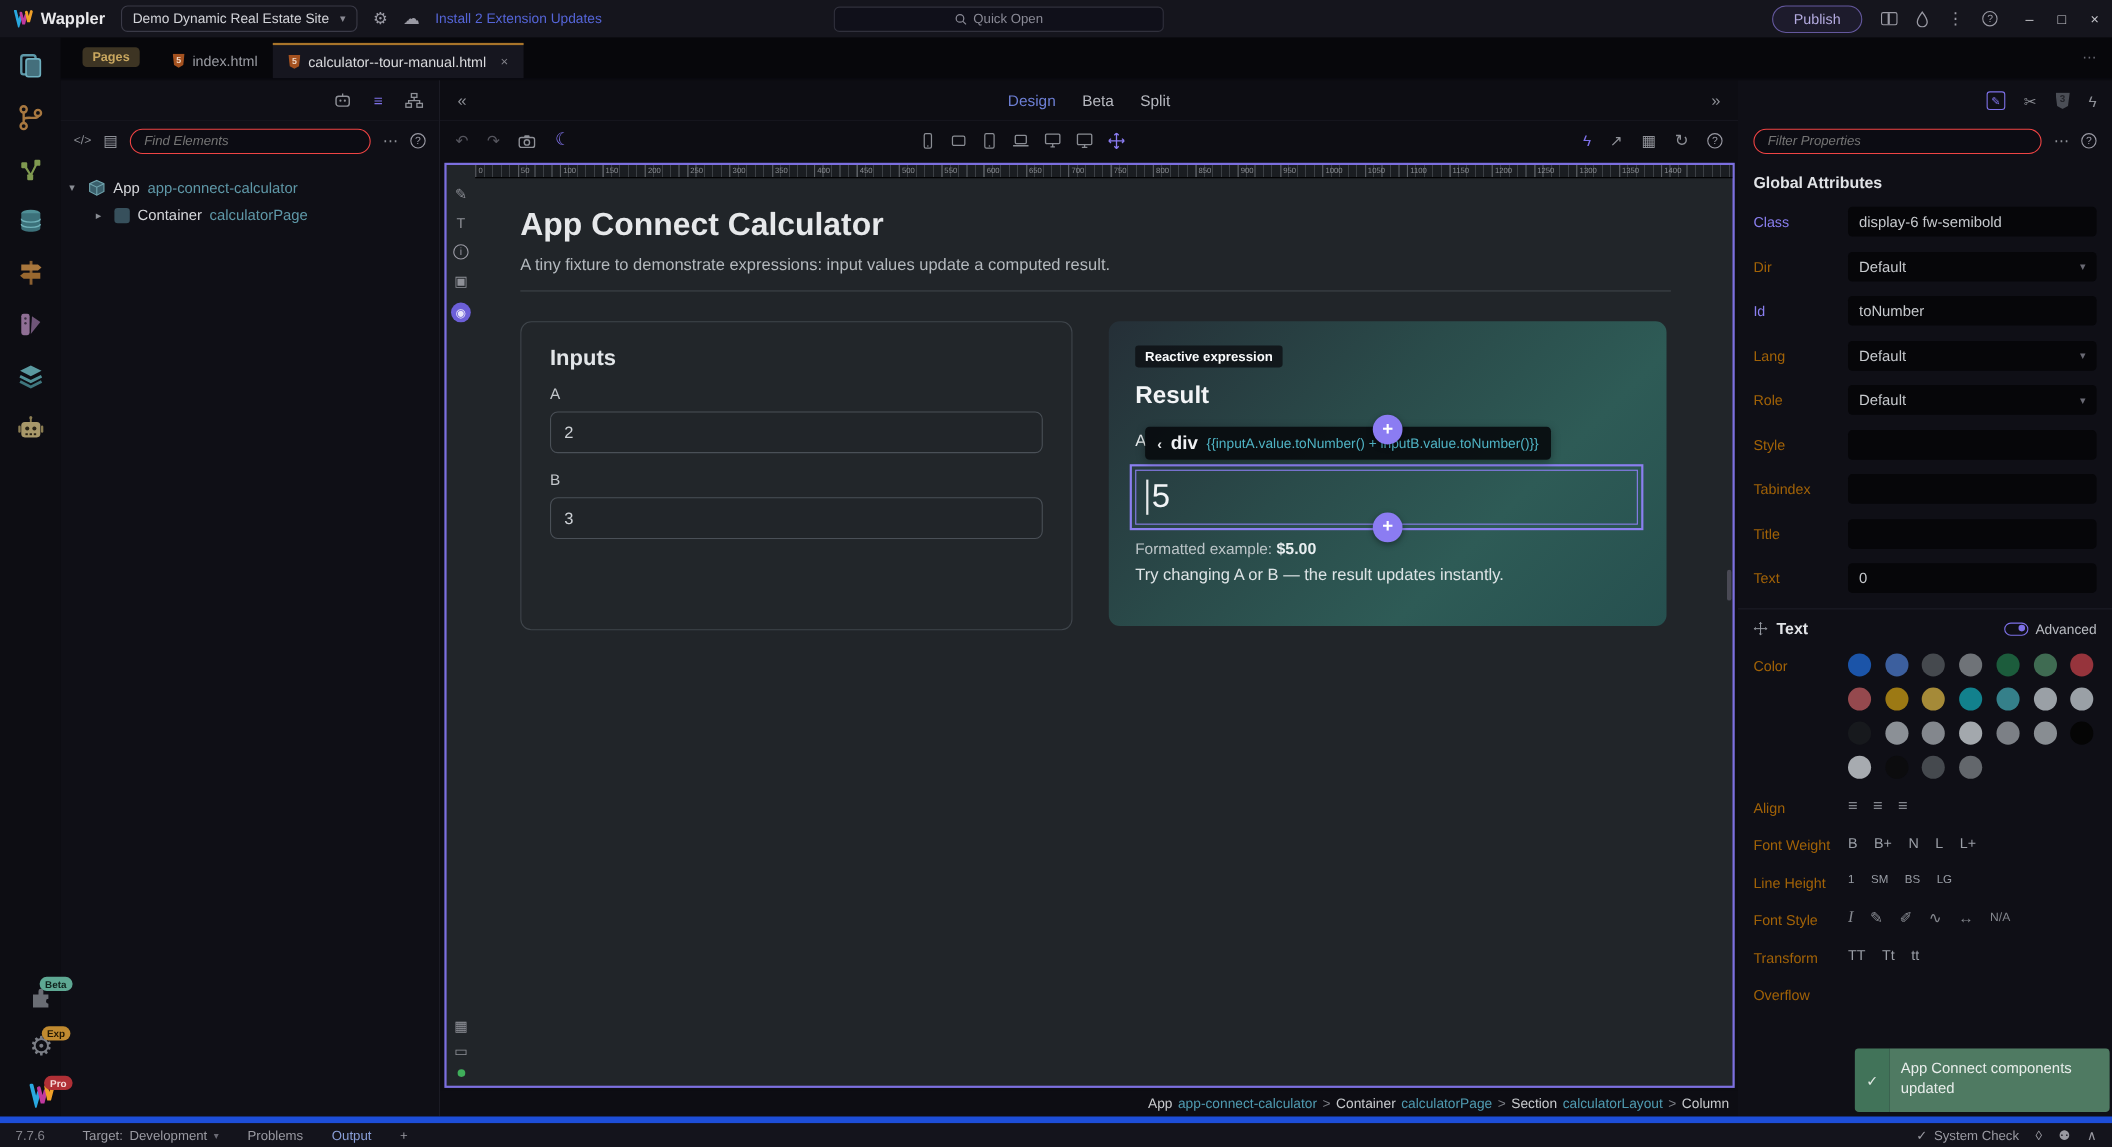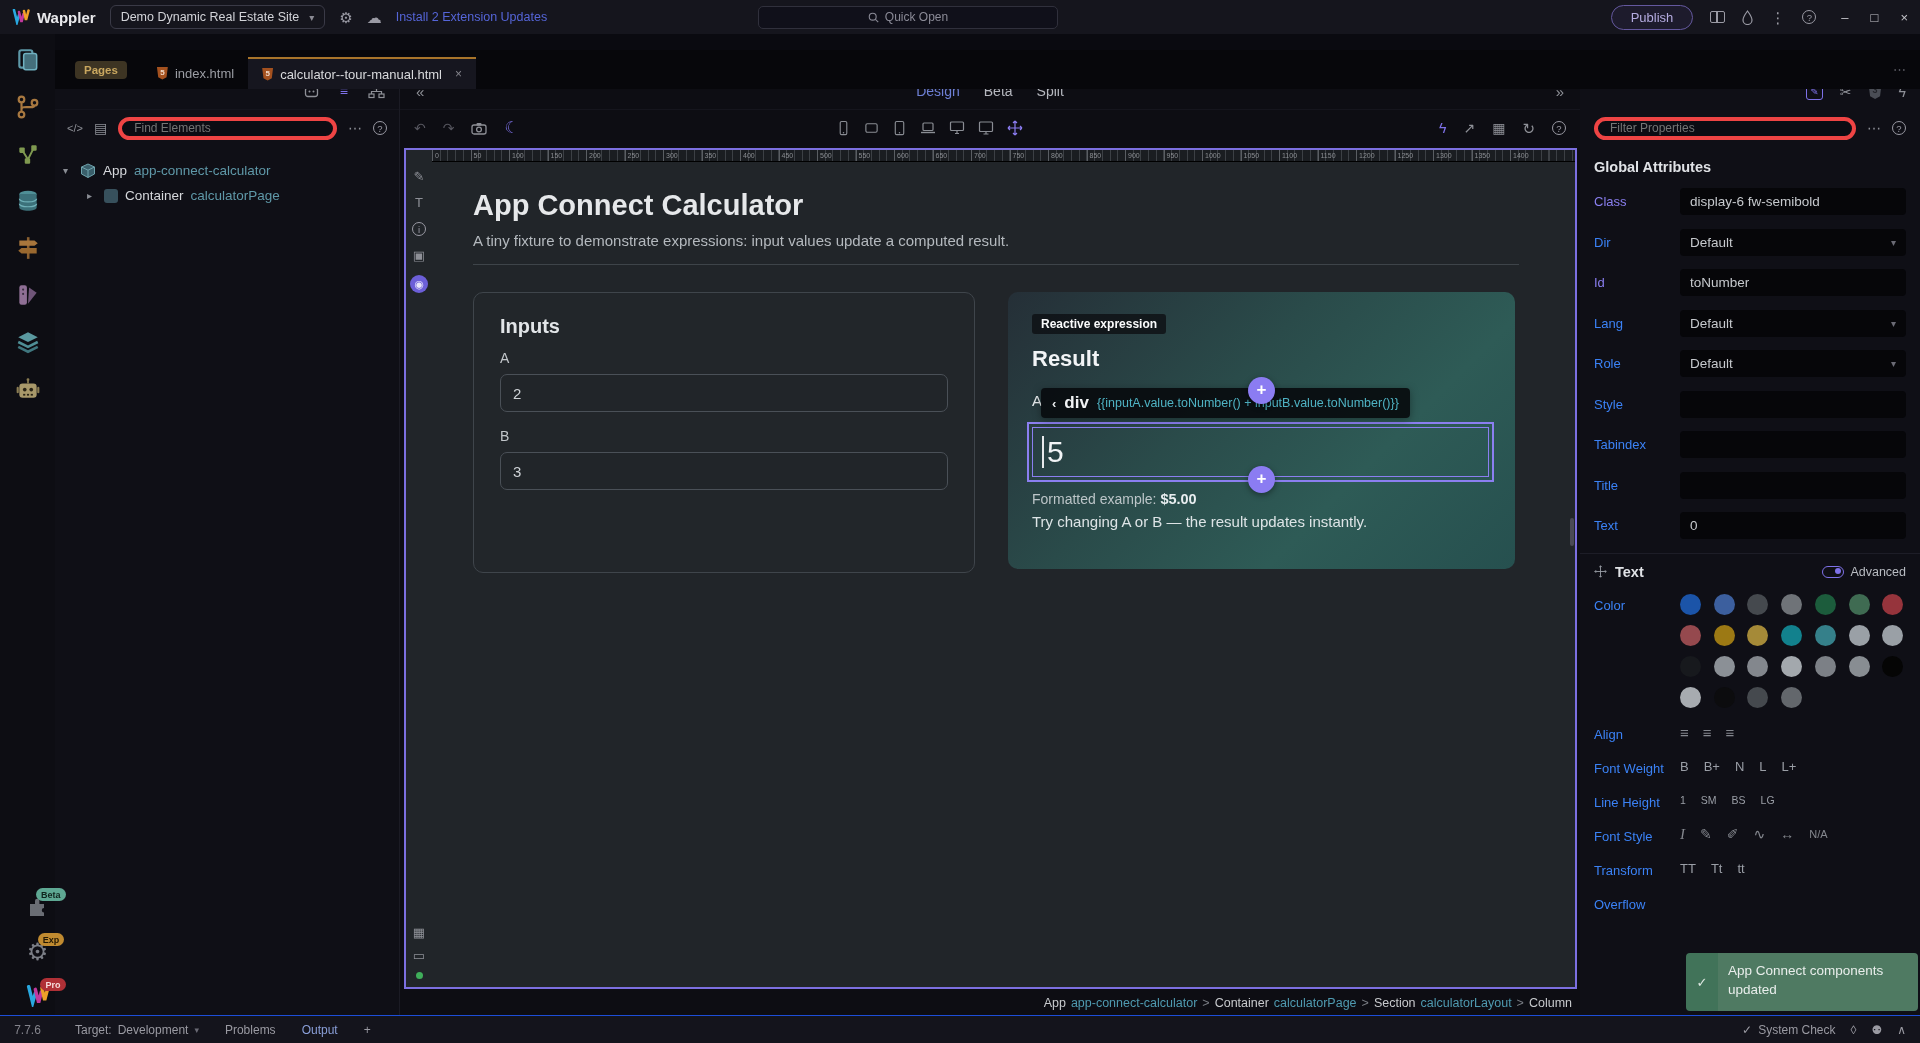--- a/index.html
+++ b/index.html
@@ -22,21 +22,21 @@
   .top-right { margin-left:auto; display:flex; align-items:center; gap:17px; }
   .publish { height:25px; padding:0 19px; border:1.5px solid #64589e; border-radius:14px;
     color:#b4abe0; font-size:13px; display:flex; align-items:center; background:rgba(90,70,160,.12); }
   .panes-ic { width:15px; height:12px; border:1.2px solid #9a9aa4; border-radius:2px; position:relative; }
   .panes-ic::after { content:""; position:absolute; left:5px; top:0; bottom:0; width:1.2px; background:#9a9aa4; }
   .circle-q { width:14px; height:14px; border:1.2px solid #9a9aa4; border-radius:50%; font-size:9.5px;
     color:#9a9aa4; display:flex; align-items:center; justify-content:center; }
   .winctl { display:flex; gap:22px; margin-left:8px; color:#c4c4ca; font-size:13px; }
 
   
-  .tabbar { position:absolute; top:50px; left:55px; right:0; height:39px; background:#07070b;
+  .tabbar { position:absolute; top:32px; left:55px; right:0; height:39px; background:#07070b;
     display:flex; align-items:flex-end; padding-left:20px; z-index:20; }
   .pages-badge { align-self:center; background:#3d3423; color:#c9a75f; font-size:11.5px; font-weight:bold;
     border-radius:4px; padding:3px 9px; margin-right:16px; }
   .tab { height:32px; display:flex; align-items:center; gap:7px; padding:0 14px; font-size:13px; color:#9b9da4; }
   .tab.active { background:#16161f; border-top:2px solid #a8742a; color:#d9dadd; }
   .html5 { width:11px; height:13px; background:#a4511f; clip-path:polygon(0 0,100% 0,88% 82%,50% 100%,12% 82%);
     color:#f0d9c8; font-size:8px; font-weight:bold; text-align:center; line-height:12px; }
   .tab .close { color:#84848c; font-size:12px; margin-left:6px; }
   .tab-more { margin-left:auto; align-self:center; padding-right:14px; color:#6a6a74; font-size:13px; }
 
@@ -47,22 +47,22 @@
   .dock .spacer { flex:1; }
   .badge-wrap { position:relative;margin-left:20px; }
   .mini-badge { position:absolute; top:-7px; right:-16px; font-size:9px; font-weight:bold;
     padding:1.5px 5px; border-radius:7px; }
   .b-beta { background:#5ea893; color:#10241d; }
   .b-exp  { background:#c08a30; color:#231803; }
   .b-pro  { background:#b03036; color:#f6dcdc; }
   .gear-big { font-size:24px; color:#7b7e86; line-height:1; }
 
   
-  .pill-input { height:23px; border:4px solid #ef4444; border-radius:12px; background:#0c0c13;
-    color:#ffffff; font-size:12px; padding:0 12px; display:flex; align-items:center; flex:1; }
+  .pill-input { height:23px; border:1px solid #ef4444; border-radius:12px; background:#0c0c13;
+    color:#ffffff; font-size:12px; padding:0 12px; display:flex; align-items:center; flex:1;font-style:italic; }
   .icon-g { color:#8e9097; font-size:14px; line-height:1; }
   .icon-purple { color:#7e71e8; }
 
   
   .leftpanel { position:absolute; top:73px; left:55px; width:345px; bottom:28px; background:#0f0f16;
     border-right:1px solid #1b1b24; display:flex; flex-direction:column; }
   .lp-row1 { height:37px; display:flex; align-items:center; justify-content:flex-end; gap:20px;
     padding:0 14px; border-bottom:1px solid #15151d; }
   .lp-row2 { height:36px; display:flex; align-items:center; gap:11px; padding:0 12px; }
   .tree { padding:12px 8px; font-size:13.5px; }
@@ -149,21 +149,21 @@
   .rightpanel { position:absolute; top:73px; left:1580px; right:0; bottom:28px; background:#0f0f16;
     padding:0 14px; overflow:hidden; }
   .rp-row1 { height:37px; display:flex; align-items:center; justify-content:flex-end; gap:17px; }
   .pencil-sq { width:17px; height:17px; border:1.4px solid #7e71e8; border-radius:3px; color:#7e71e8;
     font-size:10px; display:flex; align-items:center; justify-content:center; }
   .css-sh { width:13px; height:15px; background:#4a4d55; clip-path:polygon(0 0,100% 0,88% 82%,50% 100%,12% 82%);
     color:#23242a; font-size:9px; font-weight:bold; text-align:center; line-height:13px; }
   .rp-row2 { height:36px; display:flex; align-items:center; gap:11px; }
   .ga-title { font-size:14.5px; font-weight:bold; color:#e0e2e6; margin:13px 0 13px; }
   .prow { display:flex; align-items:center; margin-bottom:13.5px; }
-  .plabel { width:86px; font-size:13px; color:#3b82f6; }
+  .plabel { width:86px; font-size:13px; color:#a16207; }
   .plabel.accent { color:#8a7ff0; }
   .pfield { flex:1; height:27px; background:#060609; border-radius:4px; display:flex; align-items:center;
     padding:0 10px; font-size:13.5px; color:#c6c9cd; }
   .pfield .pcaret { display:none; margin-left:auto; color:#6a6a74; font-size:10px; }
   .pfield.select .pcaret { display:block; }
   .rp-div { border-top:1px solid #1d1d27; margin:4px -14px 0; }
   .txt-head { display:flex; align-items:center; margin:10px 0 14px; }
   .txt-head .ttl { font-size:14.5px; font-weight:bold; color:#e0e2e6; margin-left:8px; }
   .adv { margin-left:auto; display:flex; align-items:center; gap:6px; font-size:12.5px; color:#b9bcc2; }
   .toggle { width:22px; height:12px; border:1.3px solid #7e71e8; border-radius:7px; position:relative; }
@@ -182,21 +182,21 @@
 
   
   .toast { position:absolute; right:2px; bottom:32px; width:232px; min-height:58px; display:flex;
     border-radius:4px; overflow:hidden; z-index:40; opacity:.96; }
   .toast .tick { width:32px; background:#44785c; color:#e8f2ec; display:flex; align-items:center;
     justify-content:center; font-size:13px; }
   .toast .msg { flex:1; background:#527f66; color:#f2f7f4; font-size:13.5px; line-height:1.4; padding:9px 10px; }
 
   
   .statusbar { position:absolute; bottom:0; left:0; right:0; height:28px; background:#14141c;
-    border-top:1px solid #1d4ed8; display:flex; align-items:center; font-size:12px; color:#9a9aa2; z-index:35; }
+    border-top:6px solid #1d4ed8; display:flex; align-items:center; font-size:12px; color:#9a9aa2; z-index:35; }
   .sb-ver { width:55px; text-align:center; color:#84848c; }
   .sb-item { margin-right:26px; display:flex; align-items:center; gap:6px; }
   .sb-target { margin-left:20px; margin-right:26px; display:flex; gap:6px; align-items:center; }
   .sb-out { color:#8a9fd8; }
   .sb-right { margin-left:auto; display:flex; align-items:center; gap:15px; padding-right:14px; }
 </style>
 </head>
 <body>
 
 <div class="win">

